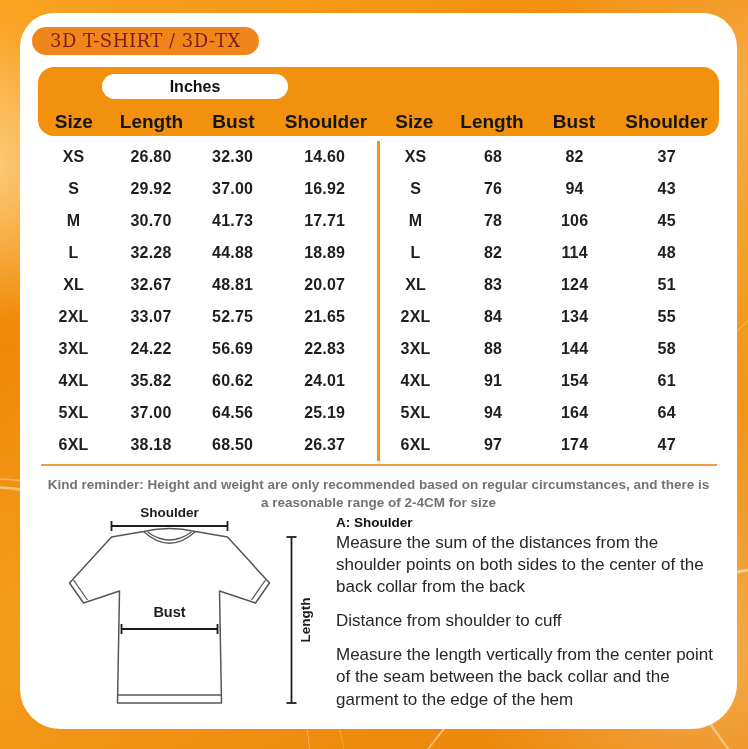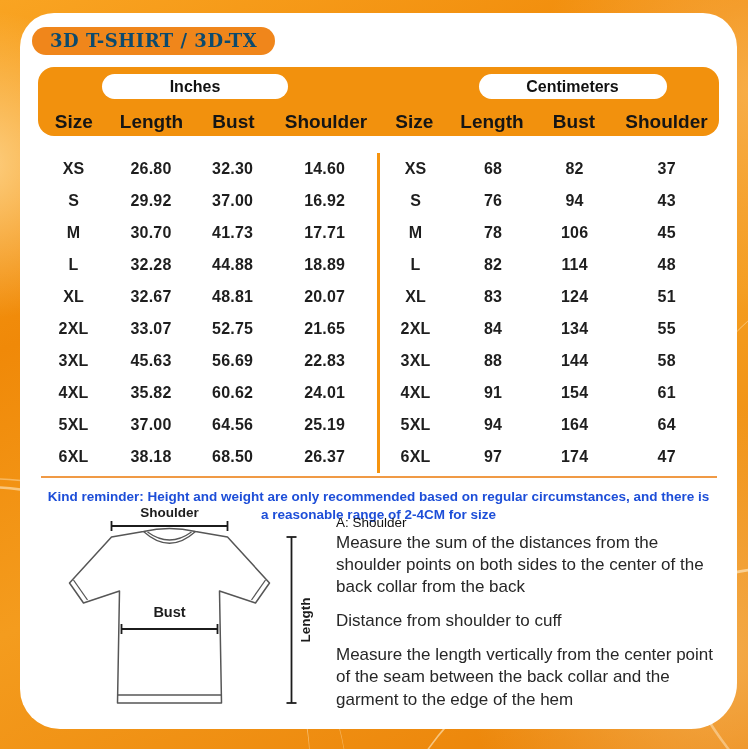--- a/index.html
+++ b/index.html
@@ -20,59 +20,59 @@
   .s3 { width:520px; height:600px; right:-430px; top:260px; border-left:3px solid rgba(255,240,210,.45); transform:rotate(-14deg); }
   .s4 { width:700px; height:420px; right:-330px; bottom:-250px; border-top:3px solid rgba(255,245,220,.55); transform:rotate(-18deg); }
 
   .card {
     position:absolute; left:20px; top:13px; width:717px; height:716px;
     background:#ffffff; border-radius:34px 34px 46px 40px;
   }
   .title-pill {
     position:absolute; left:12px; top:14px; height:28px;
     background:#f0861b; border-radius:15px; padding:0 18px;
-    color:#0c4a6e; font-family:"DejaVu Serif", serif; font-weight:bold;
+    color:#7f1d1d; font-family:"DejaVu Serif", serif; font-weight:normal;
     font-size:18px; line-height:28px; letter-spacing:.5px;
   }
   .table-area { position:absolute; left:18px; top:54px; width:681px; }
   .head-band {
     background:#f2910d; border-radius:16px; height:69px;
     display:flex; position:relative;
   }
   .head-half { position:relative; flex:1; --cols:.85fr 1fr .95fr 1.25fr; }
   .unit-pill {
     position:absolute; top:7px; left:64px; width:186px; height:25px;
     background:#ffffff; border-radius:13px; text-align:center;
     font-size:16px; font-weight:700; line-height:25px; color:#111111;
   }
   .head-half.right .unit-pill { left:100px; width:188px; }
   .head-labels {
     position:absolute; bottom:3px; left:0; right:0;
     display:grid; grid-template-columns:var(--cols);
   }
   .head-labels span { text-align:center; font-size:19px; font-weight:700; color:#151515; }
 
-  .tbody-wrap { display:flex; margin-top:17px; }
+  .tbody-wrap { display:flex; margin-top:5px; }
   .tbody { flex:1; --cols:.85fr 1fr .95fr 1.25fr; }
   .tbody.right { border-left:3px solid #f6940f; }
   .tr { display:grid; grid-template-columns:var(--cols); height:32px; align-items:center; }
   .td { text-align:center; font-size:16px; font-weight:700; color:#1e1e1e; letter-spacing:.2px; }
 
   .rule { margin:3px auto 0 auto; width:676px; border-top:2px solid #f09a45; }
 
   .reminder {
     margin:10px auto 0 auto; width:668px; text-align:center;
-    font-size:13.5px; font-weight:700; color:#1d4ed8; line-height:1.32;
+    font-size:13.5px; font-weight:700; color:#737373; line-height:1.32;
   }
 
   .bottom { position:absolute; left:14px; top:492px; width:690px; display:flex; }
   .diagram { width:296px; flex:0 0 296px; }
   .defs { flex:1; padding:10px 10px 0 6px; }
   .def { margin-bottom:12px; }
-  .def-term { font-size:13.5px; font-weight:400; color:#111111; margin-bottom:2px; }
+  .def-term { font-size:13.5px; font-weight:700; color:#111111; margin-bottom:2px; }
   .def-desc { font-size:17px; color:#272727; line-height:1.3; }
 </style>
 </head>
 <body>
 
 <div class="streak s1"></div>
 <div class="streak s2"></div>
 <div class="streak s3"></div>
 <div class="streak s4"></div>
 
@@ -85,21 +85,20 @@
       <div class="head-half">
         <div class="unit-pill">Inches</div>
         <div class="head-labels">
           <span>Size</span>
           <span>Length</span>
           <span>Bust</span>
           <span>Shoulder</span>
         </div>
       </div>
       <div class="head-half right">
-        <div class="unit-pill">Centimeters</div>
         <div class="head-labels">
           <span>Size</span>
           <span>Length</span>
           <span>Bust</span>
           <span>Shoulder</span>
         </div>
       </div>
     </div>
 
     <div class="tbody-wrap">
@@ -135,21 +134,21 @@
             <div class="td">20.07</div>
           </div>
           <div class="tr">
             <div class="td col-size">2XL</div>
             <div class="td">33.07</div>
             <div class="td">52.75</div>
             <div class="td">21.65</div>
           </div>
           <div class="tr">
             <div class="td col-size">3XL</div>
-            <div class="td">45.63</div>
+            <div class="td">24.22</div>
             <div class="td">56.69</div>
             <div class="td">22.83</div>
           </div>
           <div class="tr">
             <div class="td col-size">4XL</div>
             <div class="td">35.82</div>
             <div class="td">60.62</div>
             <div class="td">24.01</div>
           </div>
           <div class="tr">

